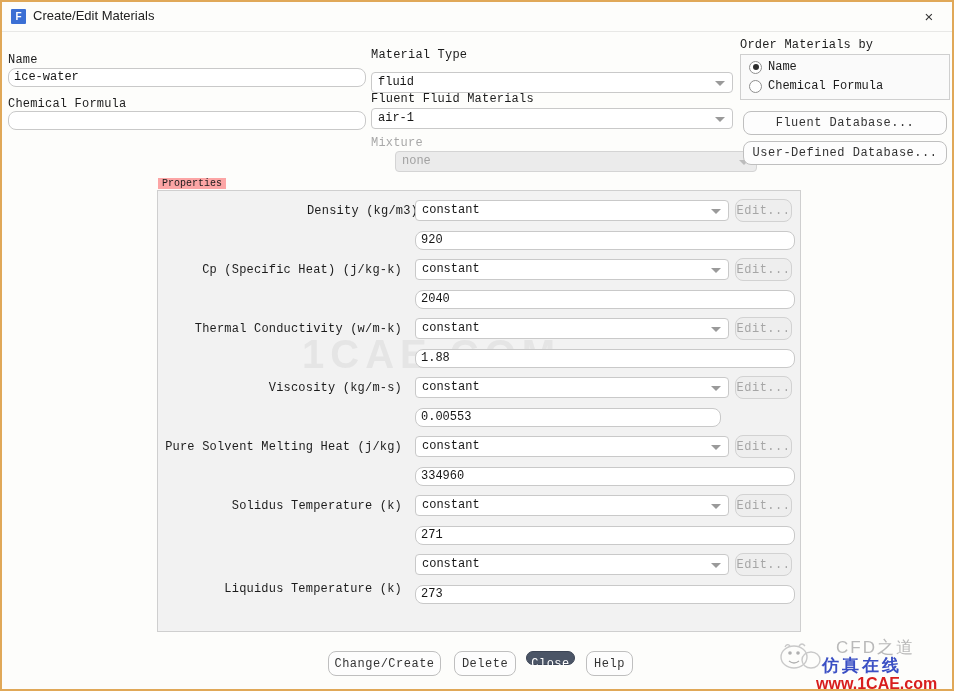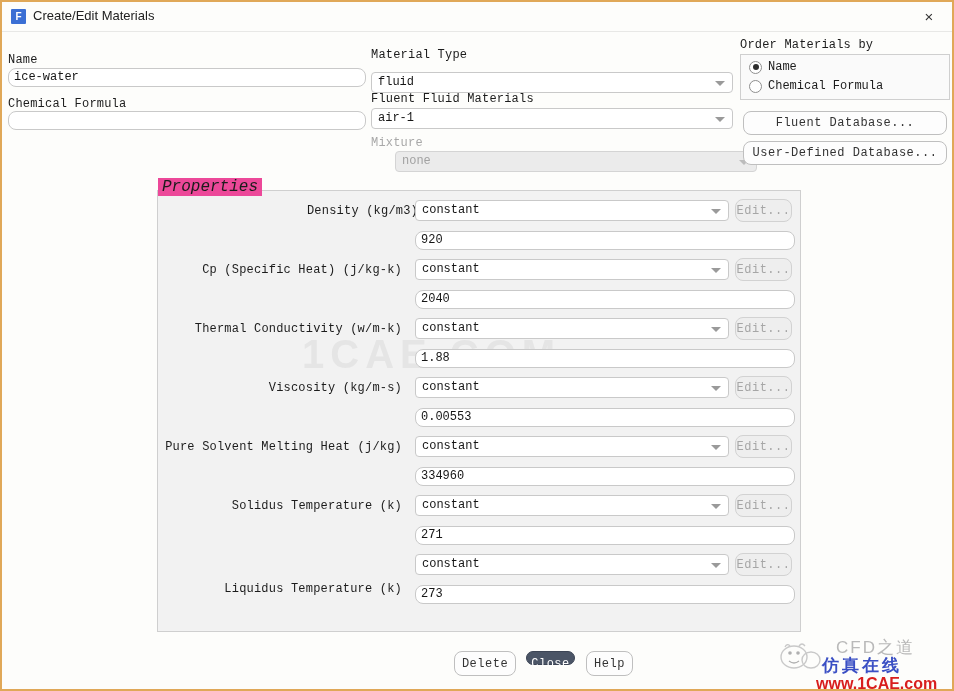--- a/index.html
+++ b/index.html
@@ -201,26 +201,25 @@
     position: absolute;
     left: 155px; top: 188px;
     width: 644px; height: 442px;
     box-sizing: border-box;
     border: 1px solid #cfcfcf;
     background: #f2f2f2;
   }
   #props-title {
     position: absolute;
     left: 156px; top: 176px;
-    background: #ec4899;
+    background: #fca5a5;
     padding: 0 4px;
     font-family: "Liberation Mono", monospace;
-    font-size: 16px;
+    font-size: 10px;
     color: #1c1c1c;
-    font-style: italic;
   }
   .prop-label {
     position: absolute;
     right: 0;
     width: 400px;
     text-align: right;
     font-family: "Liberation Mono", monospace;
     font-size: 12px;
     color: #1c1c1c;
     white-space: nowrap;
@@ -356,21 +355,21 @@
   </div>
   <div class="btn disabled" style="left:733px; top:315px; width:57px; height:23px; line-height:22px;">Edit...</div>
   <div class="tinput" style="left:413px; top:347px; width:380px;">1.88</div>
 
   <div class="prop-label" style="left:0px; top:379px;">Viscosity (kg/m-s)</div>
   <div class="combo" style="left:413px; top:375px; width:314px;">
     <span>constant</span>
     <span class="arrow"></span>
   </div>
   <div class="btn disabled" style="left:733px; top:374px; width:57px; height:23px; line-height:22px;">Edit...</div>
-  <div class="tinput" style="left:413px; top:406px; width:380px;">0.00553</div>
+  <div class="tinput" style="left:413px; top:406px; width:306px;">0.00553</div>
 
   <div class="prop-label" style="left:0px; top:438px;text-align:right;">Pure Solvent Melting Heat (j/kg)</div>
   <div class="combo" style="left:413px; top:434px; width:314px;">
     <span>constant</span>
     <span class="arrow"></span>
   </div>
   <div class="btn disabled" style="left:733px; top:433px; width:57px; height:23px; line-height:22px;">Edit...</div>
   <div class="tinput" style="left:413px; top:465px; width:380px;">334960</div>
 
   <div class="prop-label" style="left:0px; top:497px;">Solidus Temperature (k)</div>
@@ -382,20 +381,21 @@
   <div class="tinput" style="left:413px; top:524px; width:380px;">271</div>
 
   <div class="prop-label" style="left:0px; top:580px;">Liquidus Temperature (k)</div>
   <div class="combo" style="left:413px; top:552px; width:314px;">
     <span>constant</span>
     <span class="arrow"></span>
   </div>
   <div class="btn disabled" style="left:733px; top:551px; width:57px; height:23px; line-height:22px;">Edit...</div>
   <div class="tinput" style="left:413px; top:583px; width:380px;">273</div>
 
+  <div class="btn" style="left:326px; top:649px; width:113px; height:25px; line-height:24px;">Change/Create</div>
   <div class="btn" style="left:452px; top:649px; width:62px; height:25px; line-height:24px;">Delete</div>
   <div class="btn primary" style="left:524px; top:649px; width:49px; height:14px; line-height:24px;">Close</div>
   <div class="btn" style="left:584px; top:649px; width:47px; height:25px; line-height:24px;">Help</div>
 
   <div id="wm-br">
     <svg id="wm-logo" width="42" height="30" viewBox="0 0 42 30">
       <ellipse cx="14" cy="15" rx="13" ry="11" fill="none" stroke="#c9c9c9" stroke-width="1.4"></ellipse>
       <ellipse cx="31" cy="18" rx="9" ry="8" fill="none" stroke="#c9c9c9" stroke-width="1.4"></ellipse>
       <circle cx="10" cy="11" r="1.8" fill="#b0b0b0"></circle>
       <circle cx="18" cy="11" r="1.8" fill="#b0b0b0"></circle>

